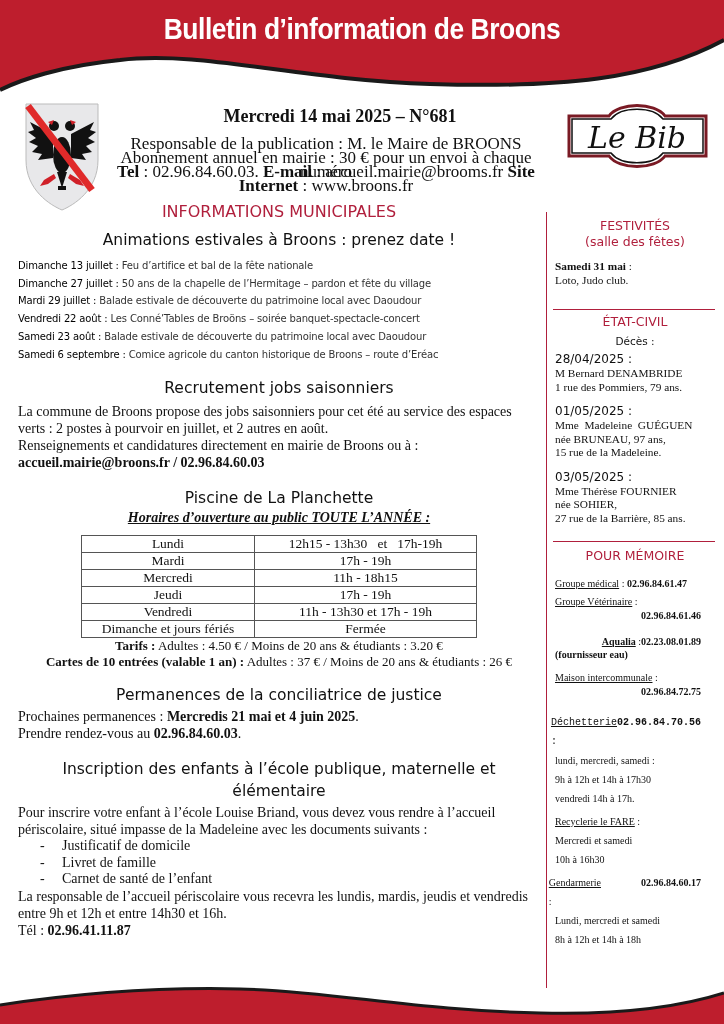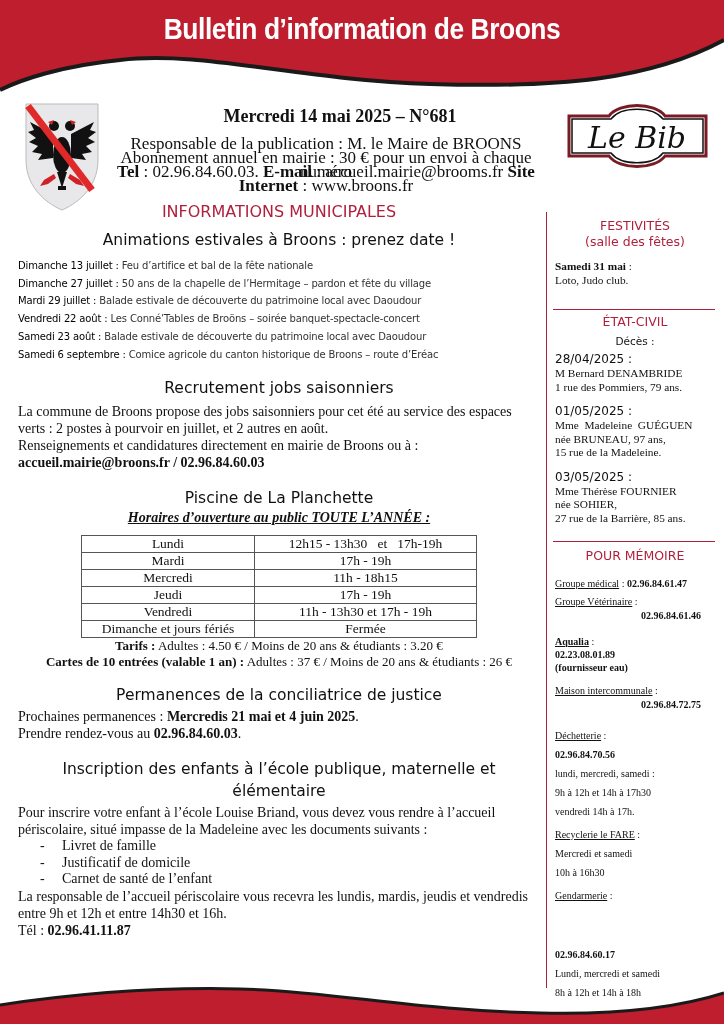--- a/index.html
+++ b/index.html
@@ -46,21 +46,21 @@
 
   
   #sidebar-rule { left:546px; top:212px; width:1px; height:776px; background:#b01f3c; }
   #sidebar { left:555px; top:212px; width:160px; }
   .side-title { text-align:center; color:#b01f3c; font-size:12.5px; line-height:16px; }
   .side-sep { height:1px; background:#b01f3c; margin:0 0 0 -2px; width:162px; }
   .side-text { font-size:11.3px; line-height:13.5px; }
   .side-date { font-size:12px; line-height:15px; }
   .u { text-decoration:underline; }
   .side-small { font-size:10px; line-height:19px; }
-  .rowphone { display:flex; justify-content:flex-end;flex-direction:column; }
+  .rowphone { display:flex; justify-content:flex-end; }
 </style>
 </head>
 <body>
 
 <svg class="abs" id="header-band" viewBox="0 0 724 100" preserveAspectRatio="none">
   <path d="M0,0 L724,0 L724,40 C650,80 560,88 430,84 C300,80 200,50 120,60 C60,66 20,80 0,90 Z" fill="#be1e2d"></path>
   <path d="M0,90 C20,80 60,66 120,60 C200,50 300,80 430,84 C560,88 650,80 724,40" fill="none" stroke="#1a1a1a" stroke-width="4"></path>
 </svg>
 <div class="abs" id="header-title">Bulletin d’information de Broons</div>
 
@@ -148,22 +148,22 @@
   <div class="tarif" style="margin-top:0;"><b>Tarifs :</b><span> Adultes : 4.50 € / Moins de 20 ans &amp; étudiants : 3.20 €</span></div>
   <div class="tarif"><b>Cartes de 10 entrées (valable 1 an) :</b><span> Adultes : 37 € / Moins de 20 ans &amp; étudiants : 26 €</span></div>
 
   <div class="sans sec-title" style="margin-top:14px;">Permanences de la conciliatrice de justice</div>
   <p class="para" style="margin-top:2px;"><span>Prochaines permanences : </span><b>Mercredis 21 mai et 4 juin 2025</b><span>.</span></p>
   <p class="para"><span>Prendre rendez-vous au </span><b>02.96.84.60.03</b><span>.</span></p>
 
   <div class="sans sec-title" style="margin-top:16px;">Inscription des enfants à l’école publique, maternelle et élémentaire</div>
   <p class="para" style="margin-top:2px;">Pour inscrire votre enfant à l’école Louise Briand, vous devez vous rendre à l’accueil périscolaire, situé impasse de la Madeleine avec les documents suivants :</p>
   <ul class="docs">
+    <li><span class="dash">-</span><span>Justificatif de domicile</span></li>
     <li><span class="dash">-</span><span>Livret de famille</span></li>
-    <li><span class="dash">-</span><span>Justificatif de domicile</span></li>
     <li><span class="dash">-</span><span>Carnet de santé de l’enfant</span></li>
   </ul>
   <p class="para">La responsable de l’accueil périscolaire vous recevra les lundis, mardis, jeudis et vendredis entre 9h et 12h et entre 14h30 et 16h.</p>
   <p class="para"><span>Tél : </span><b>02.96.41.11.87</b></p>
 </div>
 
 <div class="abs" id="sidebar-rule"></div>
 <div class="abs" id="sidebar">
   <div style="margin-top:6px;" class="sans side-title">FESTIVITÉS</div>
   <div class="sans side-title">(salle des fêtes)</div>
@@ -201,21 +201,21 @@
 
   <div class="side-small rowphone" style="margin-top:12px; line-height:13px; padding-right:14px;">
       <span><b class="u">Aqualia</b> :</span>
       <b>02.23.08.01.89</b>
     </div>
   <div class="side-small" style="line-height:13px;"><b>(fournisseur eau)</b></div>
 
   <div class="side-small" style="margin-top:10px; line-height:14px;"><span class="u">Maison intercommunale</span> :</div>
   <div class="side-small" style="line-height:14px; text-align:right; padding-right:14px;"><b>02.96.84.72.75</b></div>
 
-  <div class="side-small rowphone" style="margin-top:14px; padding-right:14px;">
+  <div class="side-small rowphone" style="margin-top:14px; padding-right:14px;font-family:Liberation Mono, monospace;">
       <span><span class="u">Déchetterie</span> :</span>
       <b>02.96.84.70.56</b>
     </div>
   <div class="side-small">lundi, mercredi, samedi :</div>
   <div class="side-small">9h à 12h et 14h à 17h30</div>
   <div class="side-small">vendredi 14h à 17h.</div>
 
   <div class="side-small" style="margin-top:4px;"><span class="u">Recyclerie le FARE</span> :</div>
   <div class="side-small">Mercredi et samedi</div>
   <div class="side-small">10h à 16h30</div>

